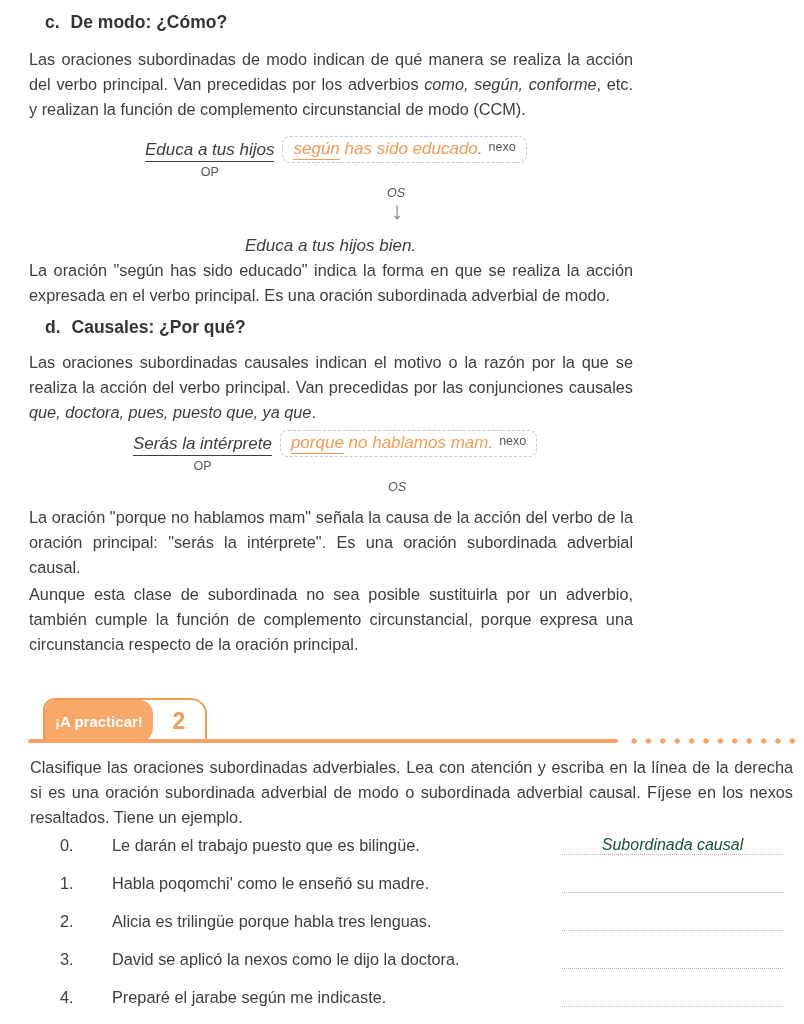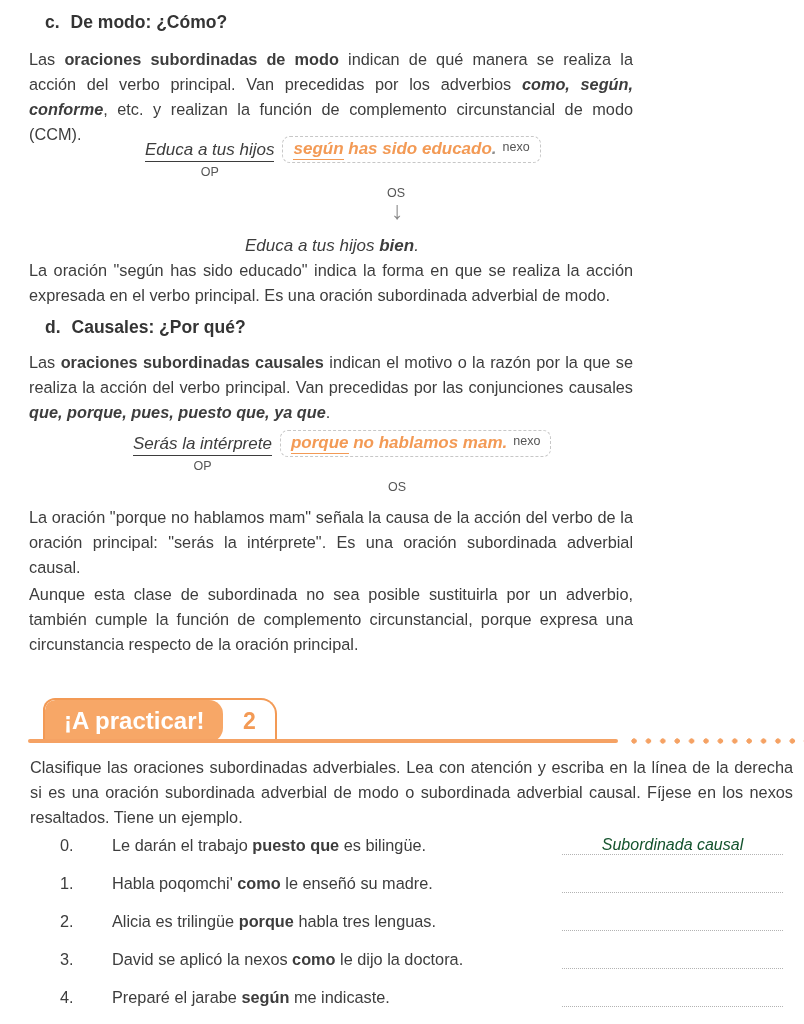--- a/index.html
+++ b/index.html
@@ -7,49 +7,49 @@
     position:relative;width:804px;height:1024px;background:#fff;overflow:hidden;
     font-family:"Liberation Sans","DejaVu Sans",sans-serif;color:#3d3d3d;
   }
   .abs{position:absolute;}
   
   .h{display:inline-flex;gap:11px;font-weight:700;font-size:17.5px;color:#343434;}
   
   .para{width:604px;font-size:16.3px;line-height:25px;text-align:justify;}
   .wide{width:763px;}
   
-  .b{font-weight:700;}
+  .b{font-weight:400;}
   .i{font-style:italic;}
   .u{border-bottom:1.5px solid currentColor;padding-bottom:1px;}
   .c-orange{color:var(--orange);}
   .c-gray{color:#8f8f8f;}
   
   .diagram{display:block;}
   .dg-row{display:flex;align-items:flex-start;gap:8px;}
   .dg-col{display:flex;flex-direction:column;align-items:center;}
   .dg-sentence{font-size:17px;font-style:italic;white-space:nowrap;}
   .dg-main{border-bottom:1.5px solid #3d3d3d;padding-bottom:1px;}
   .dg-label{font-size:12.5px;color:#555;margin-top:3px;}
   .dg-box{
     border:1.6px dashed #c7c7c7;border-radius:8px;background:#fff;
     padding:2px 10px 3px 10px;display:flex;flex-direction:row;margin-top:-4px;
   }
   .dg-box .dg-label{align-self:flex-start;margin-left:6px;margin-top:1px;}
-  .dg-os{font-size:12.5px;color:#555;margin-top:7px;width:24px;}
+  .dg-os{font-size:12.5px;color:#555;margin-top:7px;width:24px;font-style:italic;}
   .dg-arrow{font-size:25px;line-height:20px;color:#8a8a8a;width:24px;text-align:center;}
   .dg-result{font-size:17px;margin-top:16px;white-space:nowrap;}
   
   .badge-tab{
     display:flex;align-items:stretch;height:44px;box-sizing:border-box;
     border:2px solid var(--orange);border-bottom:none;border-radius:12px 16px 0 0;
     background:#fff;overflow:hidden;
   }
   .badge-orange{
-    background:var(--badge);color:#fff;font-weight:700;font-size:24px;
-    display:flex;align-items:center;padding:0 19px;border-radius:10px 14px 14px 0;
+    background:var(--badge);color:#fff;font-weight:700;font-size:15px;
+    display:flex;align-items:center;padding:0 10px;border-radius:10px 14px 14px 0;
   }
   .badge-num{
     color:var(--orange);font-weight:700;font-size:23px;
     display:flex;align-items:center;justify-content:center;width:52px;
   }
   .hline{height:4px;background:var(--line);border-radius:2px;}
   .dots{
     height:6px;
     background-image:radial-gradient(circle at 3px 3px,var(--line) 2.4px,rgba(0,0,0,0) 2.9px);
     background-size:14.4px 6px;background-repeat:repeat-x;
@@ -94,21 +94,21 @@
     <div class="dg-result" style="margin-left:100px;"><span class="i">Educa a tus hijos </span><span class="b i">bien</span><span class="i">.</span></div>
   </div>
 
   <div class="abs para" style="top:258px;left:29px;"><span>La oración "según has sido educado" indica la forma en que se realiza la acción expresada en el verbo principal. Es una oración subordinada adverbial de modo.</span></div>
 
   <div class="abs h" style="top:317px;left:45px;">
     <span>d.</span>
     <span>Causales: ¿Por qué?</span>
   </div>
 
-  <div class="abs para" style="top:350px;left:29px;"><span>Las </span><span class="b">oraciones subordinadas causales</span><span> indican el motivo o la razón por la que se realiza la acción del verbo principal. Van precedidas por las conjunciones causales </span><span class="b i">que, porque, pues, puesto que, ya que</span><span>.</span></div>
+  <div class="abs para" style="top:350px;left:29px;"><span>Las </span><span class="b">oraciones subordinadas causales</span><span> indican el motivo o la razón por la que se realiza la acción del verbo principal. Van precedidas por las conjunciones causales </span><span class="b i">que, doctora, pues, puesto que, ya que</span><span>.</span></div>
 
   <div class="abs diagram" style="top:434px;left:133px;">
     <div class="dg-row">
       <div class="dg-col">
         <span class="dg-sentence dg-main"><span class="i">Serás la intérprete</span></span>
         <span class="dg-label">OP</span>
       </div>
       <div class="dg-box">
         <span class="dg-sentence"><span class="b i u c-orange">porque</span><span class="b i c-orange"> no hablamos mam</span><span class="b i c-orange">.</span></span>
         <span class="dg-label">nexo</span>

